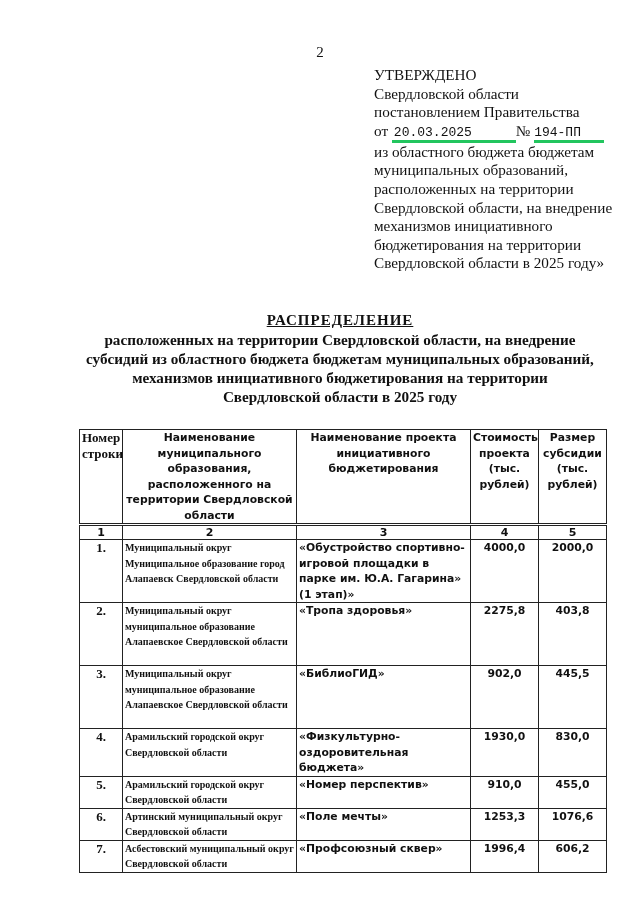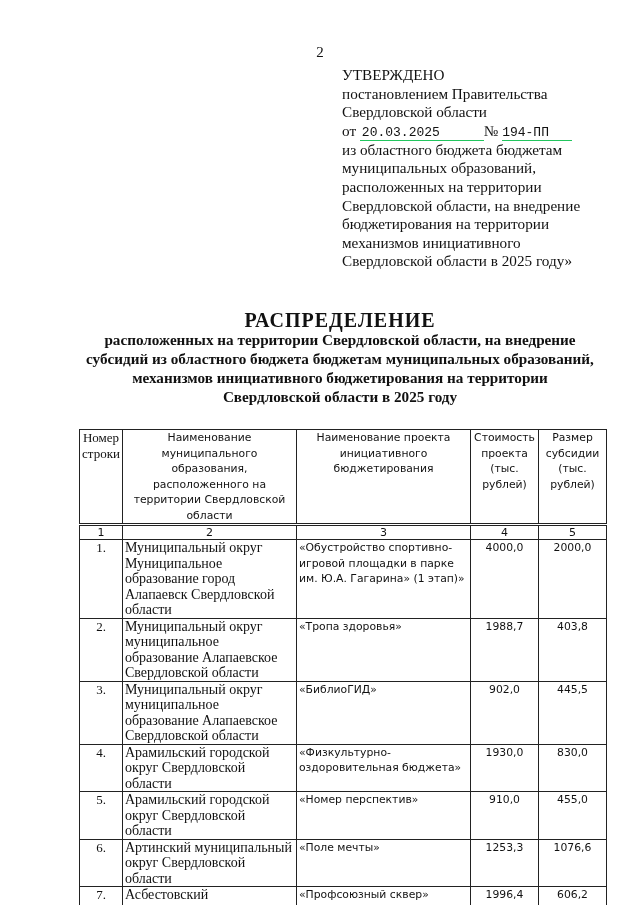--- a/index.html
+++ b/index.html
@@ -1,69 +1,69 @@
 <!DOCTYPE html>
 <html><head>
 <meta charset="utf-8">
 <style>
   html, body { margin: 0; padding: 0; background: #ffffff; }
   body { width: 640px; height: 905px; position: relative; overflow: hidden; color: #111; }
   .page-num { position: absolute; top: 44px; left: 0; width: 640px; text-align: center;
     font-family: "Liberation Serif", serif; font-size: 15px; }
-  .approval { position: absolute; top: 66px; left: 342px; width: 260px;
+  .approval { position: absolute; top: 66px; left: 374px; width: 260px;
     font-family: "Liberation Serif", serif; font-size: 15.2px; line-height: 18.6px; }
   .approval div { white-space: nowrap; }
   .mono-u { font-family: "Liberation Mono", monospace; font-size: 13px; display: inline-block;
-    border-bottom: 1px solid #22c55e; line-height: 14px; }
+    border-bottom: 3px solid #22c55e; line-height: 14px; }
   .date-u { width: 122px; padding-left: 2px; }
   .num-u { width: 70px; text-align: left; }
   .quote-block { margin-top: 0; }
   .title-block { position: absolute; top: 310px; left: 60px; width: 560px; text-align: center;
     font-family: "Liberation Serif", serif; font-weight: bold; }
-  .title-main { font-size: 20px; letter-spacing: 1px; line-height: 20px; }
+  .title-main { font-size: 15px; letter-spacing: 1px; line-height: 20px; text-decoration: underline; }
   .title-sub { font-size: 15.2px; line-height: 19px; }
   table { position: absolute; top: 429px; left: 79px; width: 527px; border-collapse: collapse;
     font-family: "DejaVu Sans", sans-serif; font-size: 11px; table-layout: fixed; }
-  td, th { border: 1px solid #222; vertical-align: top; padding: 0 2px; line-height: 15.5px; font-weight: normal; }
+  td, th { border: 1px solid #222; vertical-align: top; padding: 0 2px; line-height: 15.5px; font-weight: bold; }
   th { text-align: center; height: 84px; }
   .numrow td { text-align: center; border-top: 3px double #222; height: 13px; line-height: 13px; padding: 0; }
   .c1 { text-align: center; }
   .c4, .c5 { text-align: center; }
-  .name { font-family: "Liberation Serif", serif; font-size: 14px; }
+  .name { font-family: "Liberation Serif", serif; font-size: 10px; }
   .proj { font-family: "DejaVu Sans", sans-serif; font-size: 10.8px; }
   .r1 td { height: 60px; }
   .r2 td { height: 62px; }
   .r3 td { height: 62px; }
   .r4 td { height: 29px; }
   .r5 td { height: 29px; }
   .r6 td { height: 30px; }
   .r7 td { height: 30px; }
   .serif { font-family: "Liberation Serif", serif; font-size: 13px; }
 </style>
 </head>
 <body>
 
 <div class="page-num">2</div>
 
 <div class="approval">
   <div>УТВЕРЖДЕНО</div>
+  <div>Свердловской области</div>
   <div>постановлением Правительства</div>
-  <div>Свердловской области</div>
   <div>
     <span>от</span>
     <span class="mono-u date-u">20.03.2025</span><span>№</span>
     <span class="mono-u num-u">194-ПП</span>
   </div>
   <div class="quote-block">
     <div>из областного бюджета бюджетам</div>
     <div>муниципальных образований,</div>
     <div>расположенных на территории</div>
     <div>Свердловской области, на внедрение</div>
+    <div>механизмов инициативного</div>
     <div>бюджетирования на территории</div>
-    <div>механизмов инициативного</div>
     <div>Свердловской области в 2025 году»</div>
   </div>
 </div>
 
 <div class="title-block">
   <div class="title-main">РАСПРЕДЕЛЕНИЕ</div>
   <div class="title-sub">расположенных на территории Свердловской области, на внедрение</div>
   <div class="title-sub">субсидий из областного бюджета бюджетам муниципальных образований,</div>
   <div class="title-sub">механизмов инициативного бюджетирования на территории</div>
   <div class="title-sub">Свердловской области в 2025 году</div>
@@ -96,21 +96,21 @@
     <td class="c1 serif">1.</td>
     <td class="name">Муниципальный округ Муниципальное образование город Алапаевск Свердловской области</td>
     <td class="proj">«Обустройство спортивно-игровой площадки в парке им. Ю.А. Гагарина» (1 этап)»</td>
     <td class="c4 proj">4000,0</td>
     <td class="c5 proj">2000,0</td>
   </tr>
   <tr class="r2">
     <td class="c1 serif">2.</td>
     <td class="name">Муниципальный округ муниципальное образование Алапаевское Свердловской области</td>
     <td class="proj">«Тропа здоровья»</td>
-    <td class="c4 proj">1988,7</td>
+    <td class="c4 proj">2275,8</td>
     <td class="c5 proj">403,8</td>
   </tr>
   <tr class="r3">
     <td class="c1 serif">3.</td>
     <td class="name">Муниципальный округ муниципальное образование Алапаевское Свердловской области</td>
     <td class="proj">«БиблиоГИД»</td>
     <td class="c4 proj">902,0</td>
     <td class="c5 proj">445,5</td>
   </tr>
   <tr class="r4">

